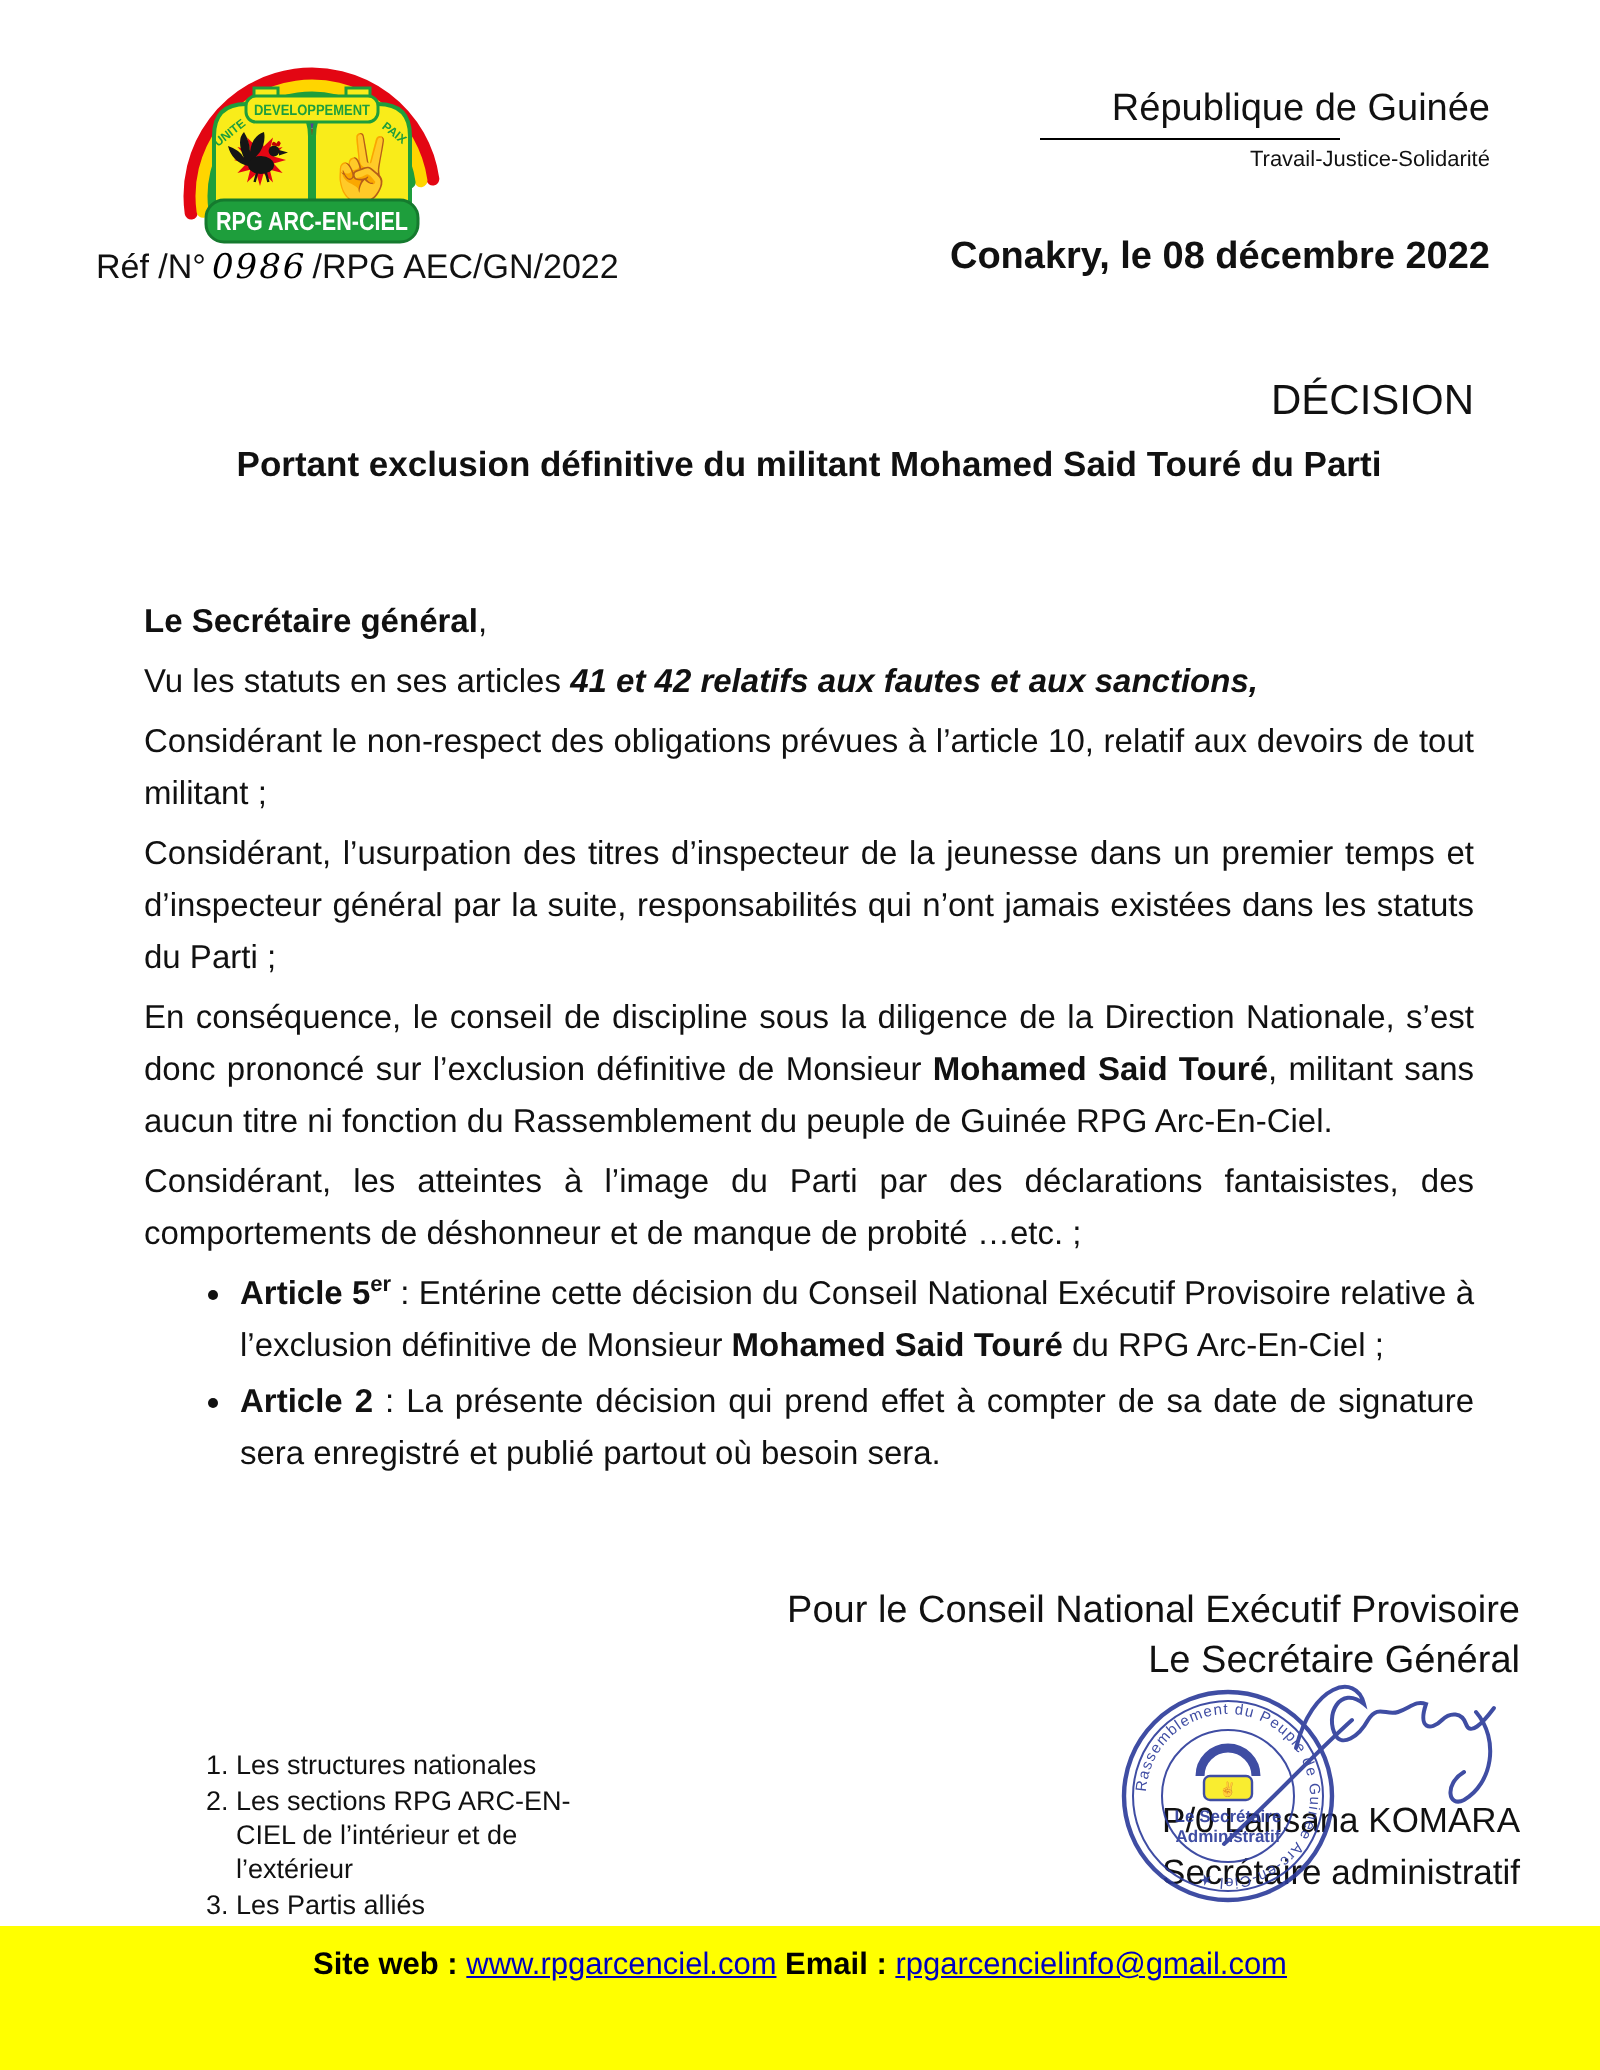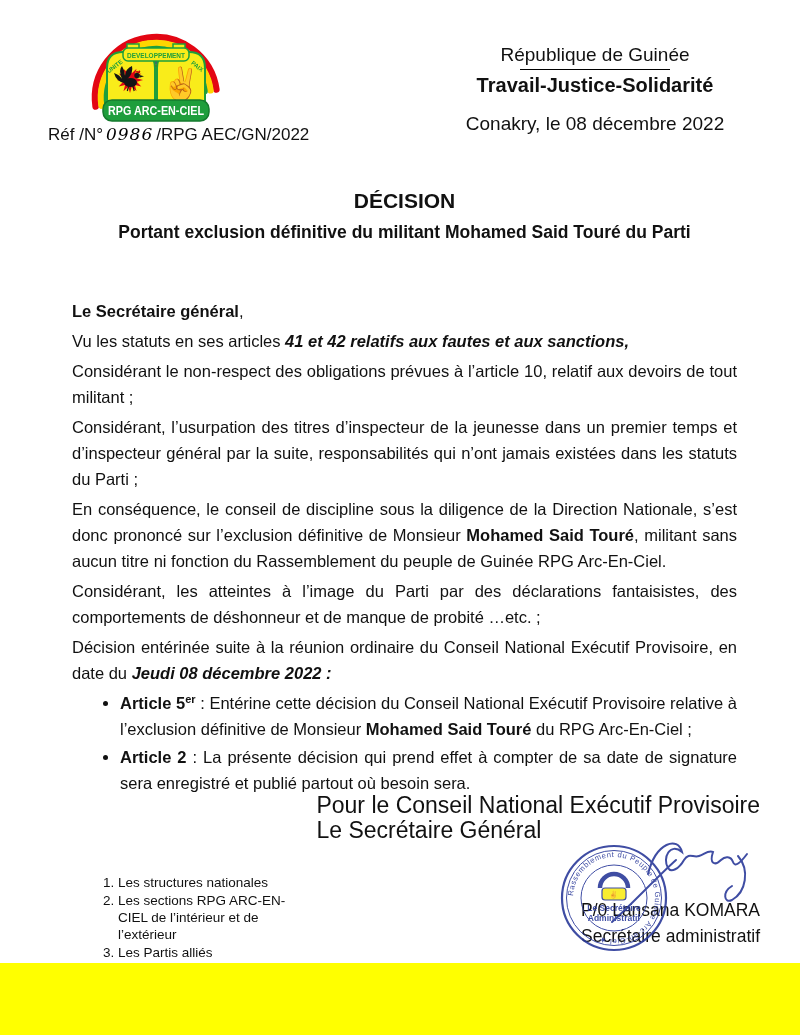--- a/index.html
+++ b/index.html
@@ -2,36 +2,36 @@
 <html><head>
 <meta charset="utf-8">
 <style>
   html,body{margin:0;padding:0;background:#ffffff;}
   .page{position:relative;width:800px;height:1035px;background:#fff;overflow:hidden;
         font-family:"Liberation Sans",sans-serif;color:#111;}
   
   .logo{position:absolute;left:83px;top:10px;width:155px;height:114px;}
   .refline{position:absolute;left:48px;top:124px;font-size:17px;white-space:nowrap;}
   .refnum{color:#000000;font-style:italic;font-family:"DejaVu Serif",serif;letter-spacing:1px;padding:0 3px;}
-  .head-right{position:absolute;right:55px;top:44px;width:300px;text-align:center;}
+  .head-right{position:absolute;right:55px;top:44px;width:300px;text-align:right;}
   .republic{font-size:19px;}
   .head-rule{width:150px;border-top:1.6px solid #000;margin:3px auto 4px;}
-  .motto{font-size:20px;font-weight:bold;}
-  .dateline{font-size:19px;margin-top:16px;}
+  .motto{font-size:11px;}
+  .dateline{font-size:19px;margin-top:32px;font-weight:bold;}
   
   .body-flow{position:absolute;left:72px;right:63px;top:188px;}
-  .doc-title{text-align:center;font-size:21px;font-weight:bold;line-height:26px;margin:0 0 6px;}
+  .doc-title{text-align:right;font-size:21px;font-weight:normal;line-height:26px;margin:0 0 6px;}
   .doc-subtitle{text-align:center;font-size:17.5px;font-weight:bold;line-height:24px;margin:0 0 54px;}
   .para{margin:0 0 4px;text-align:justify;font-size:16.5px;line-height:26px;}
   .b{font-weight:bold;} .i{font-style:italic;}
   sup{font-size:11px;line-height:0;}
   ul.articles{margin:2px 0 0;padding-left:48px;}
   ul.articles li{margin:0 0 2px;text-align:justify;font-size:16.5px;line-height:26px;}
   
-  .signoff-top{position:absolute;right:40px;top:793px;font-size:23px;line-height:25px;}
+  .signoff-top{position:absolute;right:40px;top:793px;text-align:right;font-size:19px;line-height:25px;}
   .signoff-name{position:absolute;right:40px;top:897px;text-align:right;font-size:17.5px;line-height:26px;}
   .stamp-wrap{position:absolute;left:552px;top:826px;width:212px;height:136px;opacity:.9;}
   
   .dist{position:absolute;left:78px;top:874px;width:225px;font-size:13.5px;}
   .dist ol{margin:0;padding-left:24px;}
   .dist li{margin:0 16px 1px;line-height:17px;}
   
   .footer{position:absolute;left:0;right:0;top:963px;bottom:0;background:#ffff00;text-align:center;
           font-size:15.5px;padding-top:11px;box-sizing:border-box;}
   .footer .row{margin-bottom:3px;}
@@ -97,21 +97,20 @@
   <div class="body-flow">
     <h1 class="doc-title">DÉCISION</h1>
     <h2 class="doc-subtitle">Portant exclusion définitive du militant Mohamed Said Touré du Parti</h2>
     <div id="paragraphs">
         <p class="para"><span class="b">Le Secrétaire général</span><span>,</span></p>
         <p class="para"><span>Vu les statuts en ses articles </span><span class="b i">41 et 42 relatifs aux fautes et aux sanctions,</span></p>
         <p class="para"><span>Considérant le non-respect des obligations prévues à l’article 10, relatif aux devoirs de tout militant ;</span></p>
         <p class="para"><span>Considérant, l’usurpation des titres d’inspecteur de la jeunesse dans un premier temps et d’inspecteur général par la suite, responsabilités qui n’ont jamais existées dans les statuts du Parti ;</span></p>
         <p class="para"><span>En conséquence, le conseil de discipline sous la diligence de la Direction Nationale, s’est donc prononcé sur l’exclusion définitive de Monsieur </span><span class="b">Mohamed Said Touré</span><span>, militant sans aucun titre ni fonction du Rassemblement du peuple de Guinée RPG Arc-En-Ciel.</span></p>
         <p class="para"><span>Considérant, les atteintes à l’image du Parti par des déclarations fantaisistes, des comportements de déshonneur et de manque de probité …etc. ;</span></p>
-        <p class="para"><span>Décision entérinée suite à la réunion ordinaire du Conseil National Exécutif Provisoire, en date du </span><span class="b i">Jeudi 08 décembre 2022 :</span></p>
       </div>
     <ul class="articles" id="articles">
         <li><span class="b">Article 5</span><sup class="b">er</sup><span> : Entérine cette décision du Conseil National Exécutif Provisoire relative à l’exclusion définitive de Monsieur </span><span class="b">Mohamed Said Touré</span><span> du RPG Arc-En-Ciel ;</span></li>
         <li><span class="b">Article 2</span><span> : La présente décision qui prend effet à compter de sa date de signature sera enregistré et publié partout où besoin sera.</span></li>
       </ul>
   </div>
 
   <div class="signoff-top">
     <div>Pour le Conseil National Exécutif Provisoire</div>
     <div>Le Secrétaire Général</div>
@@ -153,15 +152,21 @@
 
   <div class="dist">
     <ol id="dist-list">
         <li>Les structures nationales</li>
         <li>Les sections RPG ARC-EN-CIEL de l’intérieur et de l’extérieur</li>
         <li>Les Partis alliés</li>
       </ol>
   </div>
 
   <div class="footer">
+    <div class="row">
+      <span class="lbl">Site web :</span>
+      <a href="#">www.rpgarcenciel.com</a>
+      <span class="lbl">Email :</span>
+      <a href="#">rpgarcencielinfo@gmail.com</a>
+    </div>
   </div>
 
 </div>
 
 </body></html>

